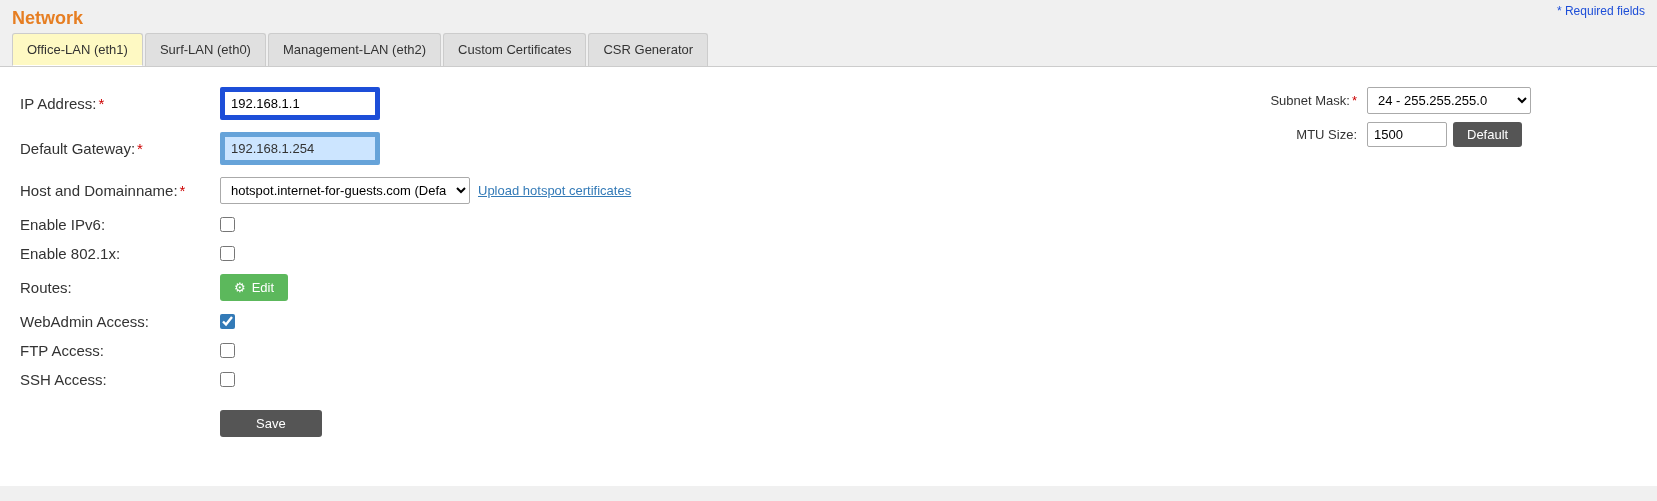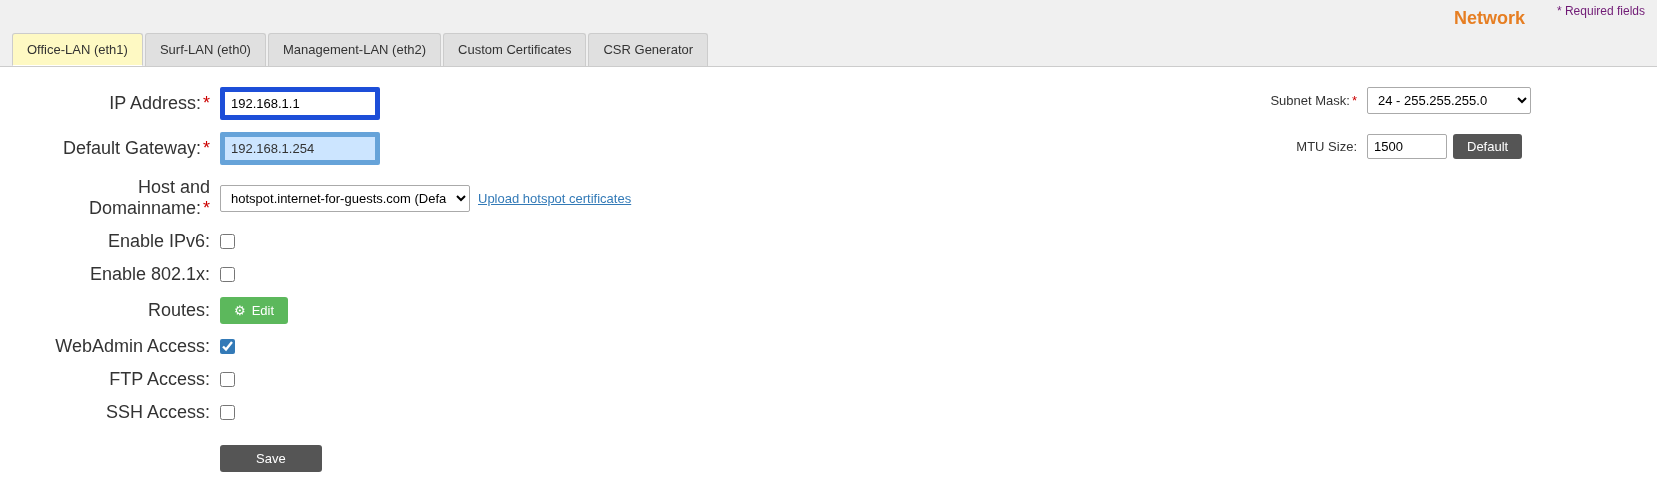--- a/index.html
+++ b/index.html
@@ -13,21 +13,21 @@
       padding: 8px 12px 4px 12px;
       background: #f0f0f0;
     }
     .page-title {
       color: #e67e22;
       font-size: 18px;
       font-weight: bold;
     }
     .required-note {
       text-align: right;
-      color: #701a75;
+      color: #1d4ed8;
       font-size: 12px;
       padding: 4px 12px;
     }
     .tabs {
       display: flex;
       padding: 0 0 0 12px;
       gap: 2px;
       background: #f0f0f0;
       margin-bottom: 0;
     }
@@ -55,23 +55,23 @@
       padding: 20px 20px 20px 20px;
       min-height: 420px;
     }
     .form-row {
       display: flex;
       align-items: center;
       margin-bottom: 12px;
     }
     .form-label {
       width: 200px;
-      text-align: right;
+      text-align: left;
       padding-right: 10px;
-      font-size: 18px;
+      font-size: 15px;
       color: #333;
       flex-shrink: 0;
     }
     .required-star {
       color: #cc0000;
       margin-left: 2px;
     }
     .form-input {
       border: 5px solid #1d4ed8;
       padding: 4px 6px;
@@ -89,21 +89,21 @@
       display: flex;
       width: 100%;
     }
     .left-col {
       flex: 1;
     }
     .right-col {
       width: 400px;
       display: flex;
       flex-direction: column;
-      gap: 20px;
+      gap: 8px;
       padding-top: 0;
     }
     .right-field-row {
       display: flex;
       align-items: center;
     }
     .right-label {
       text-align: right;
       padding-right: 10px;
       font-size: 13px;
@@ -179,21 +179,21 @@
       background: #555;
       color: #fff;
       border: none;
       font-size: 13px;
       cursor: pointer;
       border-radius: 3px;
       margin-top: 10px;
     }
     .header-row {
       display: flex;
-      justify-content: flex-end;
+      justify-content: space-between;
       align-items: flex-start;
       gap: 8px;
     }
   </style>
 </head>
 <body>
 
 <div class="header-row">
   <div class="page-header">
     <span class="page-title">Network</span>

